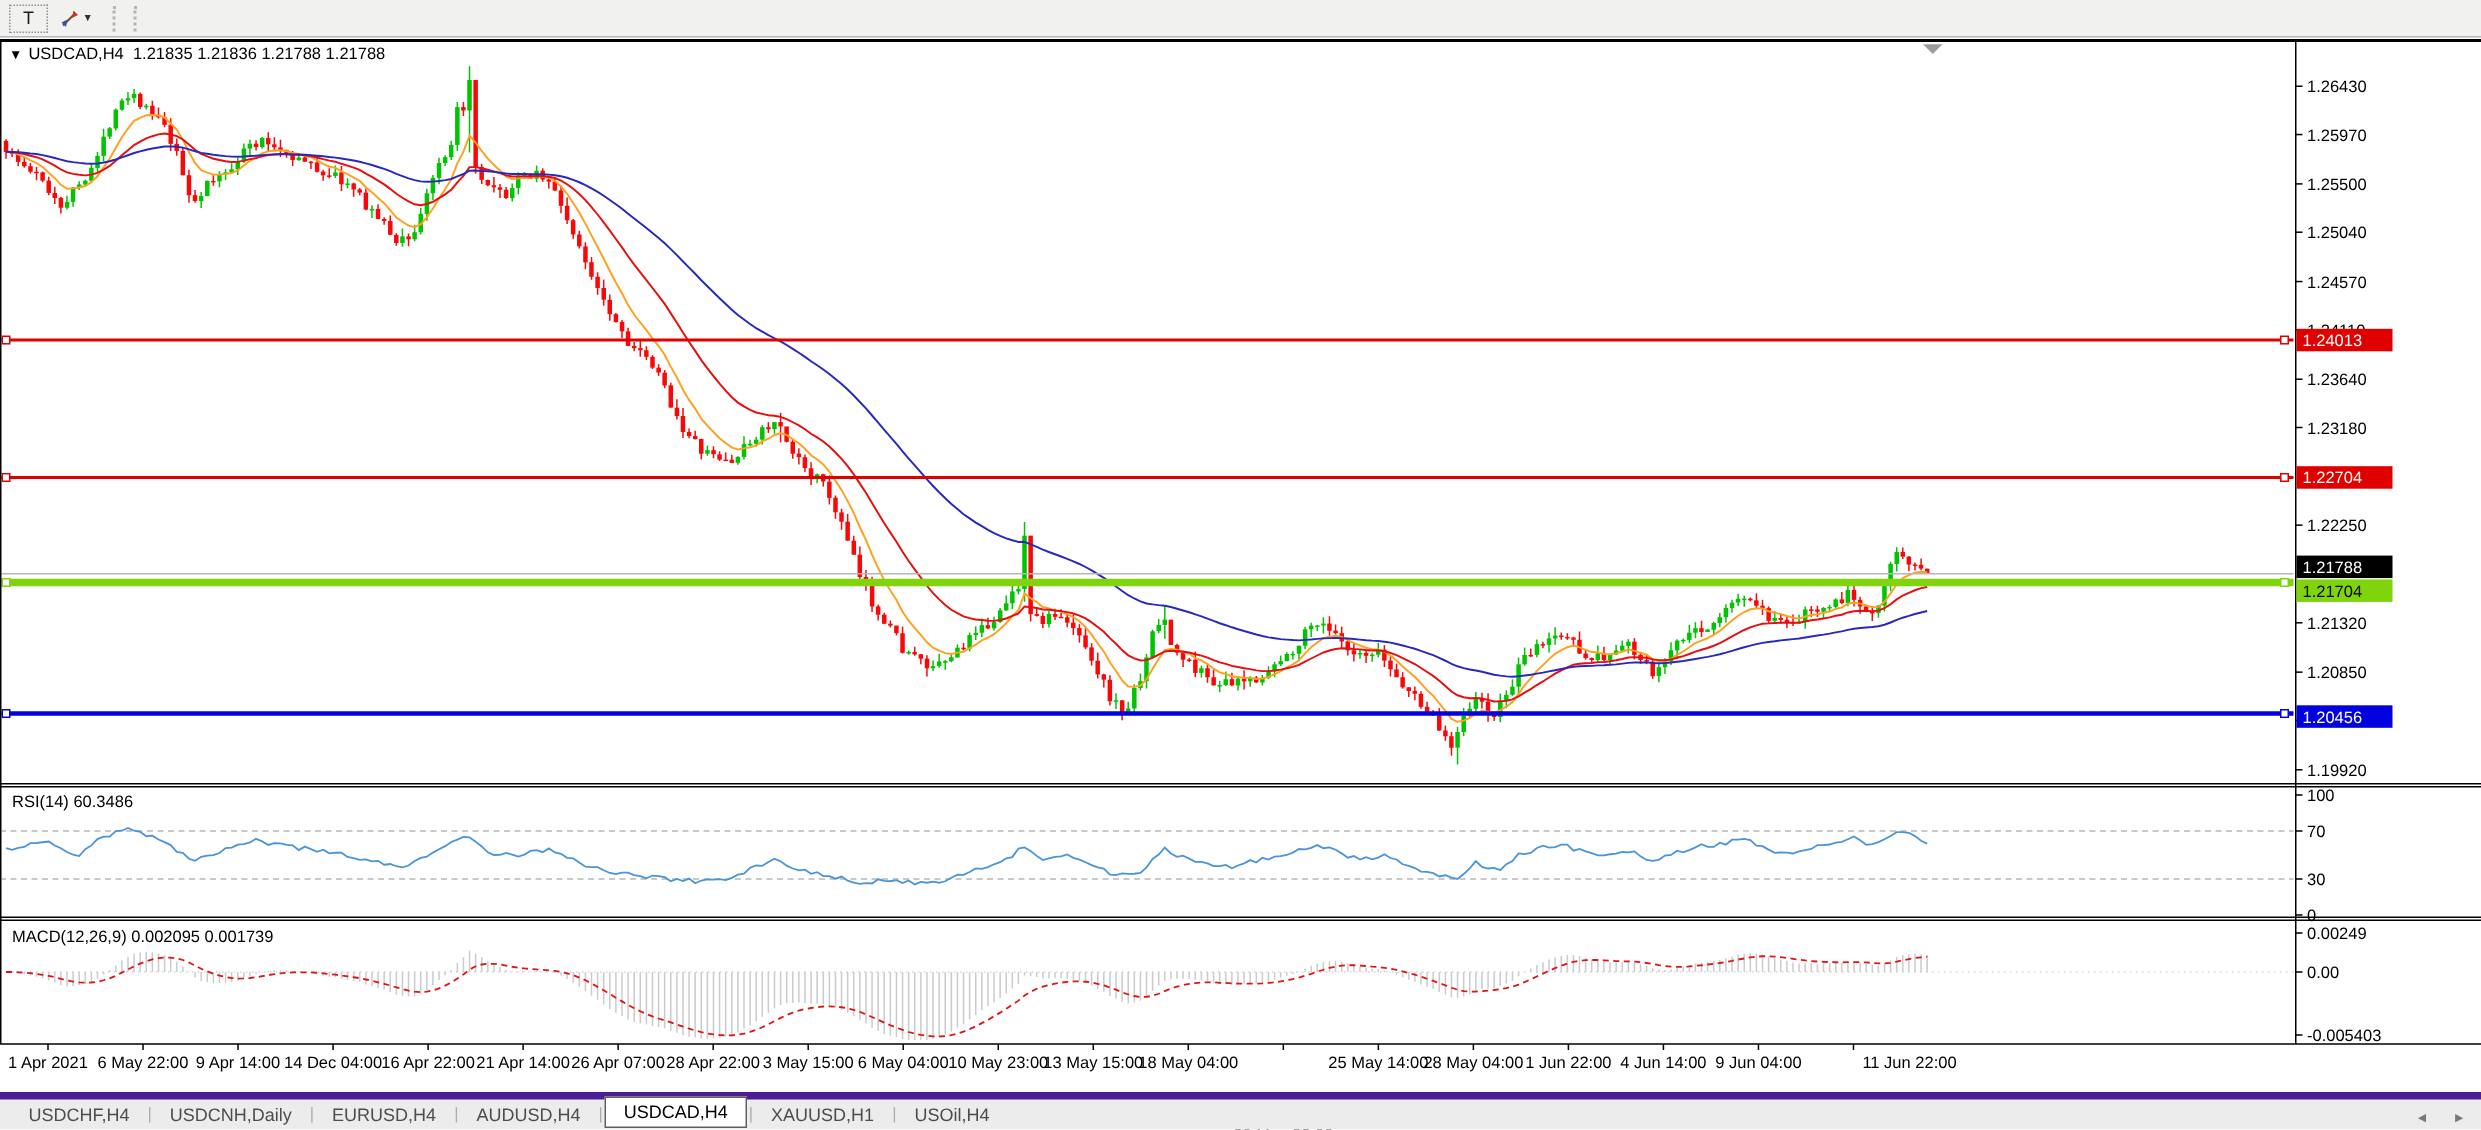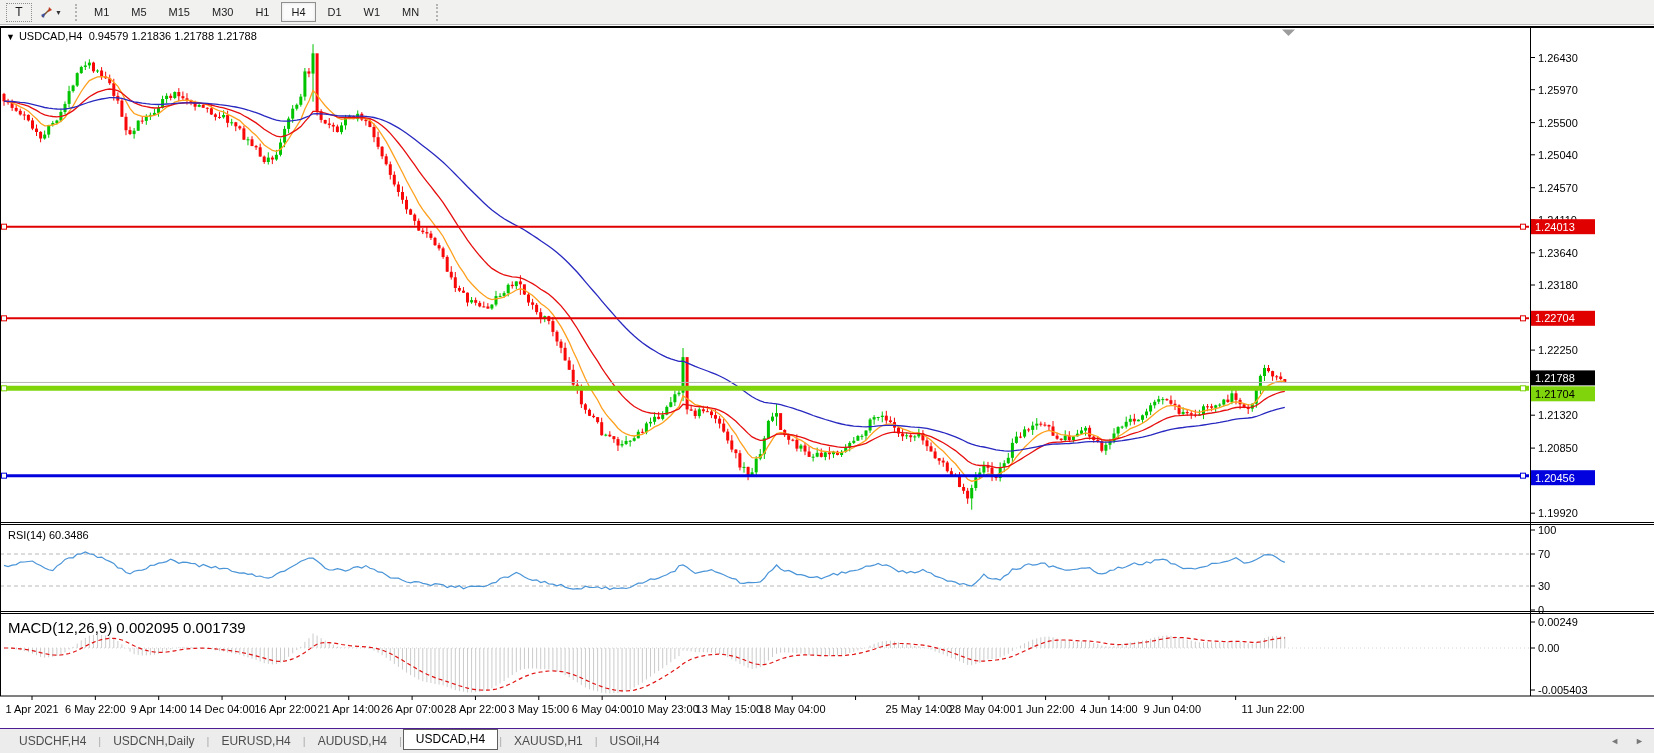--- a/index.html
+++ b/index.html
@@ -32,34 +32,34 @@
   .tfbtn.active {
     background:#fbfbfb; border:1px solid #8f8f8f; box-shadow:inset 0 0 3px #e0e0e0;
   }
   
   #chart-title {
     position:absolute; top:30px; left:6px; z-index:2;
     font-size:11px; color:#000; white-space:pre;
   }
   #chart-title .tri { font-size:9px; margin-right:4px; }
   #rsi-label   { position:absolute; top:529px; left:8px; z-index:2; font-size:11px; color:#000; }
-  #macd-label  { position:absolute; top:619px; left:8px; z-index:2; font-size:15px; color:#000; }
+  #macd-label  { position:absolute; top:619px; left:8px; z-index:2; font-size:11px; color:#000; }
   
   #chart-svg { position:absolute; top:0; left:0; z-index:0; }
   #chart-svg text { font-family:"Liberation Sans", sans-serif; }
   
   #date-strip { position:absolute; top:700px; left:0; width:1584px; height:26px; z-index:1; }
   .datelabel {
     position:absolute; top:3px; transform:translateX(-50%);
     font-size:11px; color:#000; white-space:nowrap;
   }
   
   #tab-bar {
     position:absolute; top:728px; left:0; width:1654px; height:25px; z-index:5;
-    background:#ececec; border-top:1px solid #4c1d95;
+    background:#ececec; border-top:5px solid #4c1d95;
     display:flex; padding-left:8px;
   }
   .tab {
     padding:3px 11px; font-size:12px; color:#4d4d4d; white-space:nowrap;
   }
   .tab.active {
     background:#ffffff; border:1px solid #5f5f5f; color:#000;
     padding:2px 12px 3px; margin-top:-3px; position:relative; z-index:2;
   }
   .tabdiv { color:#adadad; font-size:11px; padding:0 1px; }
@@ -77,31 +77,20 @@
   </button>
   <button id="arrows-tool" class="toolbtn">
     <svg width="13" height="13" viewBox="0 0 13 13">
       <path d="M2 11 L9 4" stroke="#7a5230" stroke-width="1.4" fill="none"></path>
       <path d="M9 1 L12 4 L8 6 Z" fill="#c03a1e"></path>
       <path d="M4 12 L1 9 L5 7 Z" fill="#3a4f9e"></path>
     </svg>
     <span class="caret">▼</span>
   </button>
   <div class="tsep"></div>
-  <div id="tf-container" style="display:flex;">
-      <button class="tfbtn">M1</button>
-      <button class="tfbtn">M5</button>
-      <button class="tfbtn">M15</button>
-      <button class="tfbtn">M30</button>
-      <button class="tfbtn">H1</button>
-      <button class="tfbtn active">H4</button>
-      <button class="tfbtn">D1</button>
-      <button class="tfbtn">W1</button>
-      <button class="tfbtn">MN</button>
-    </div>
   <div class="tsep"></div>
 </div>
 
 <svg id="chart-svg" width="1654" height="753" viewBox="0 0 1654 753">
     <defs>
       <clipPath id="clipMain">
         <rect x="1" y="28" width="1528" height="494"></rect>
       </clipPath>
       <clipPath id="clipRsi">
         <rect x="1" y="525.5" width="1528" height="85"></rect>
@@ -1169,21 +1158,21 @@
       <rect x="1531" y="370.4" width="64" height="15" fill="#000000"></rect>
       <text x="1535" y="381.9" font-size="11" fill="#ffffff">1.21788</text>
       <rect x="1531" y="386.3" width="64" height="15" fill="#7fd40c"></rect>
       <text x="1535" y="397.8" font-size="11" fill="#000000">1.21704</text>
       <rect x="1531" y="470.2" width="64" height="15" fill="#0202de"></rect>
       <text x="1535" y="481.7" font-size="11" fill="#ffffff">1.20456</text>
     </g>
     <polygon points="1282,29.5 1295,29.5 1288.5,36" fill="#9c9c9c"></polygon>
   </svg>
 
-<div id="chart-title"><span class="tri">▼</span><span>USDCAD,H4</span><span>  </span><span>0.94579 1.21836 1.21788 1.21788</span></div>
+<div id="chart-title"><span class="tri">▼</span><span>USDCAD,H4</span><span>  </span><span>1.21835 1.21836 1.21788 1.21788</span></div>
 
 <div id="rsi-label">RSI(14) 60.3486</div>
 <div id="macd-label">MACD(12,26,9) 0.002095 0.001739</div>
 
 <div id="date-strip">
     <span class="datelabel" style="left: 32px;">1 Apr 2021</span>
     <span class="datelabel" style="left: 95.35px;">6 May 22:00</span>
     <span class="datelabel" style="left: 158.7px;">9 Apr 14:00</span>
     <span class="datelabel" style="left: 222.05px;">14 Dec 04:00</span>
     <span class="datelabel" style="left: 285.4px;">16 Apr 22:00</span>

